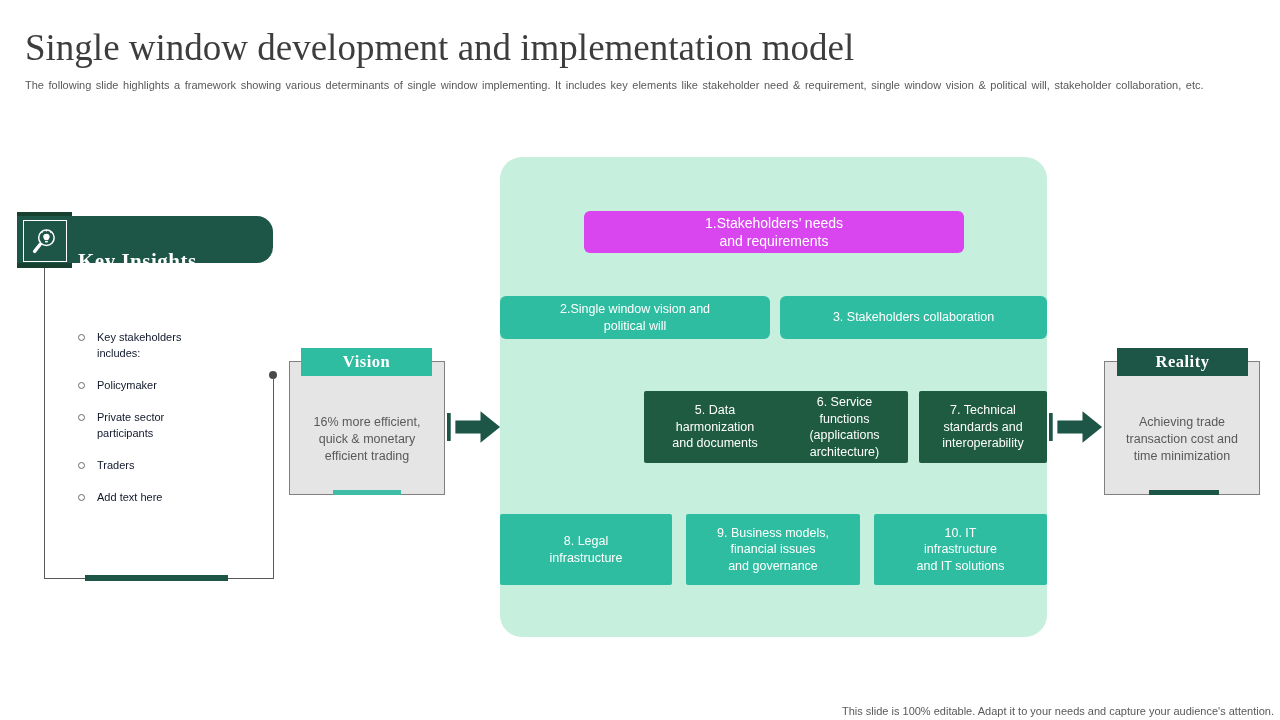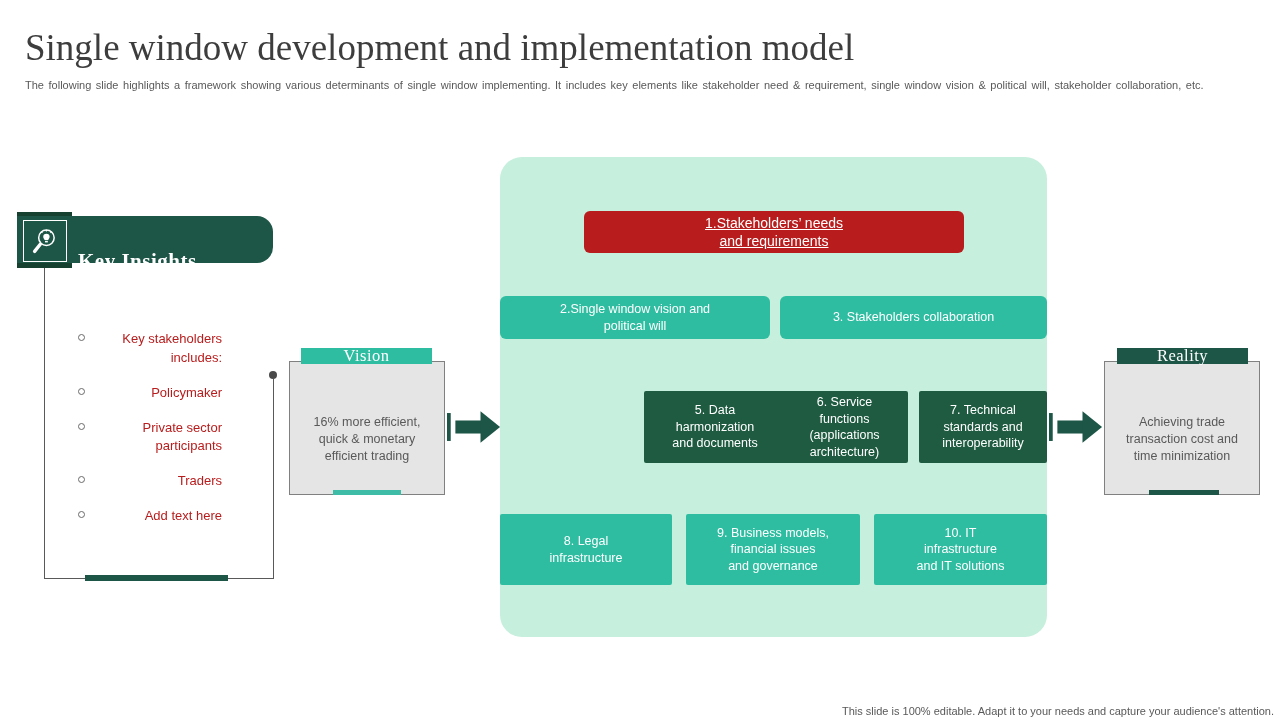--- a/index.html
+++ b/index.html
@@ -61,44 +61,44 @@
     background: #4a4a4a; border-radius: 50%;
   }
   .ki-underline { left: 85px; top: 575px; width: 143px; height: 6px; background: #1d5546; }
 
   .bullet-list { left: 78px; top: 330px; width: 150px; }
   .bullet-item { display: flex; margin-bottom: 16px; }
   .bullet-dot {
     flex: 0 0 auto; width: 7px; height: 7px; margin: 4px 12px 0 0;
     border: 1.3px solid #6a6a6a; border-radius: 50%;
   }
-  .bullet-text { font-size: 13px; color: #b91c1c; line-height: 1.45; width: 125px; text-align: right; }
+  .bullet-text { font-size: 11px; color: #0f172a; line-height: 1.45; width: 125px; }
 
   
   .sidebox { width: 156px; height: 134px; background: #e5e5e5; border: 1px solid #808080; }
   .sidebox-header {
-    height: 16px; display: flex; align-items: center; justify-content: center;
-    font-family: "Liberation Serif", serif; font-weight: 400;
+    height: 28px; display: flex; align-items: center; justify-content: center;
+    font-family: "Liberation Serif", serif; font-weight: 700;
     font-size: 16.5px; color: #ffffff; letter-spacing: 0.5px;
   }
   .sidebox-body {
     font-size: 12.5px; color: #595959; text-align: center;
     line-height: 1.35; white-space: pre-line;
   }
   .underline-teal { background: #3fbca8; }
   .underline-dark { background: #1d5546; }
 
   
   .panel { left: 500px; top: 157px; width: 547px; height: 480px; background: #c6efdd; border-radius: 22px; }
   .step {
     position: absolute; color: #ffffff; text-align: center;
     display: flex; align-items: center; justify-content: center;
     font-size: 12.5px; line-height: 1.32; white-space: pre-line;
   }
-  .t-darkest { background: #b91c1c; text-decoration: underline; }
+  .t-darkest { background: #d946ef; }
   .t-dark    { background: #1e5b41; }
   .t-teal    { background: #2fbda1; }
 
   .arrow-svg { display: block; }
 </style>
 </head>
 <body>
 
 <div class="slide">
 

